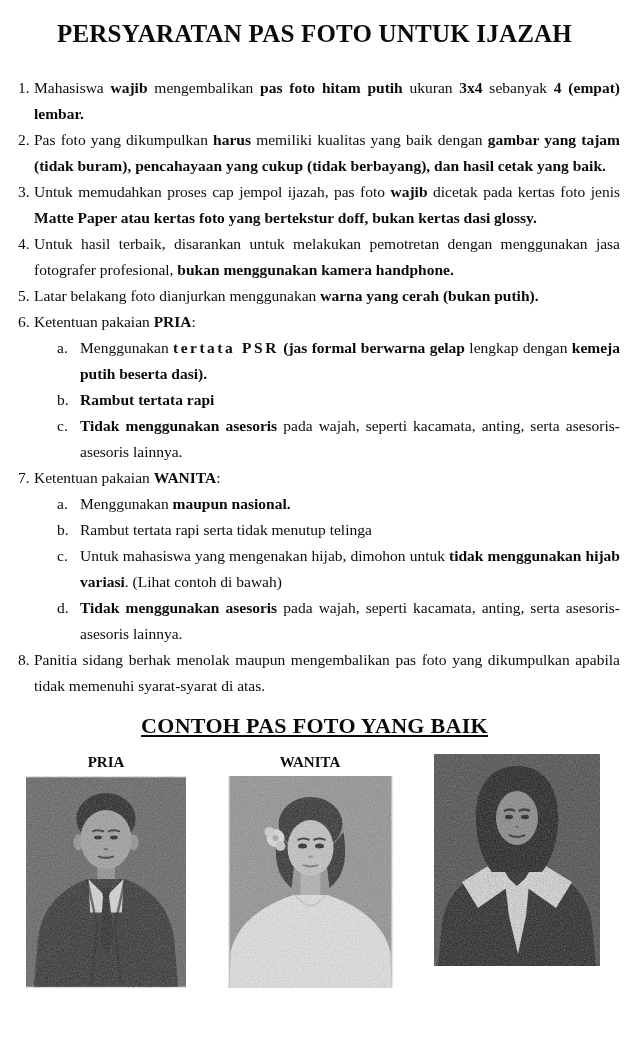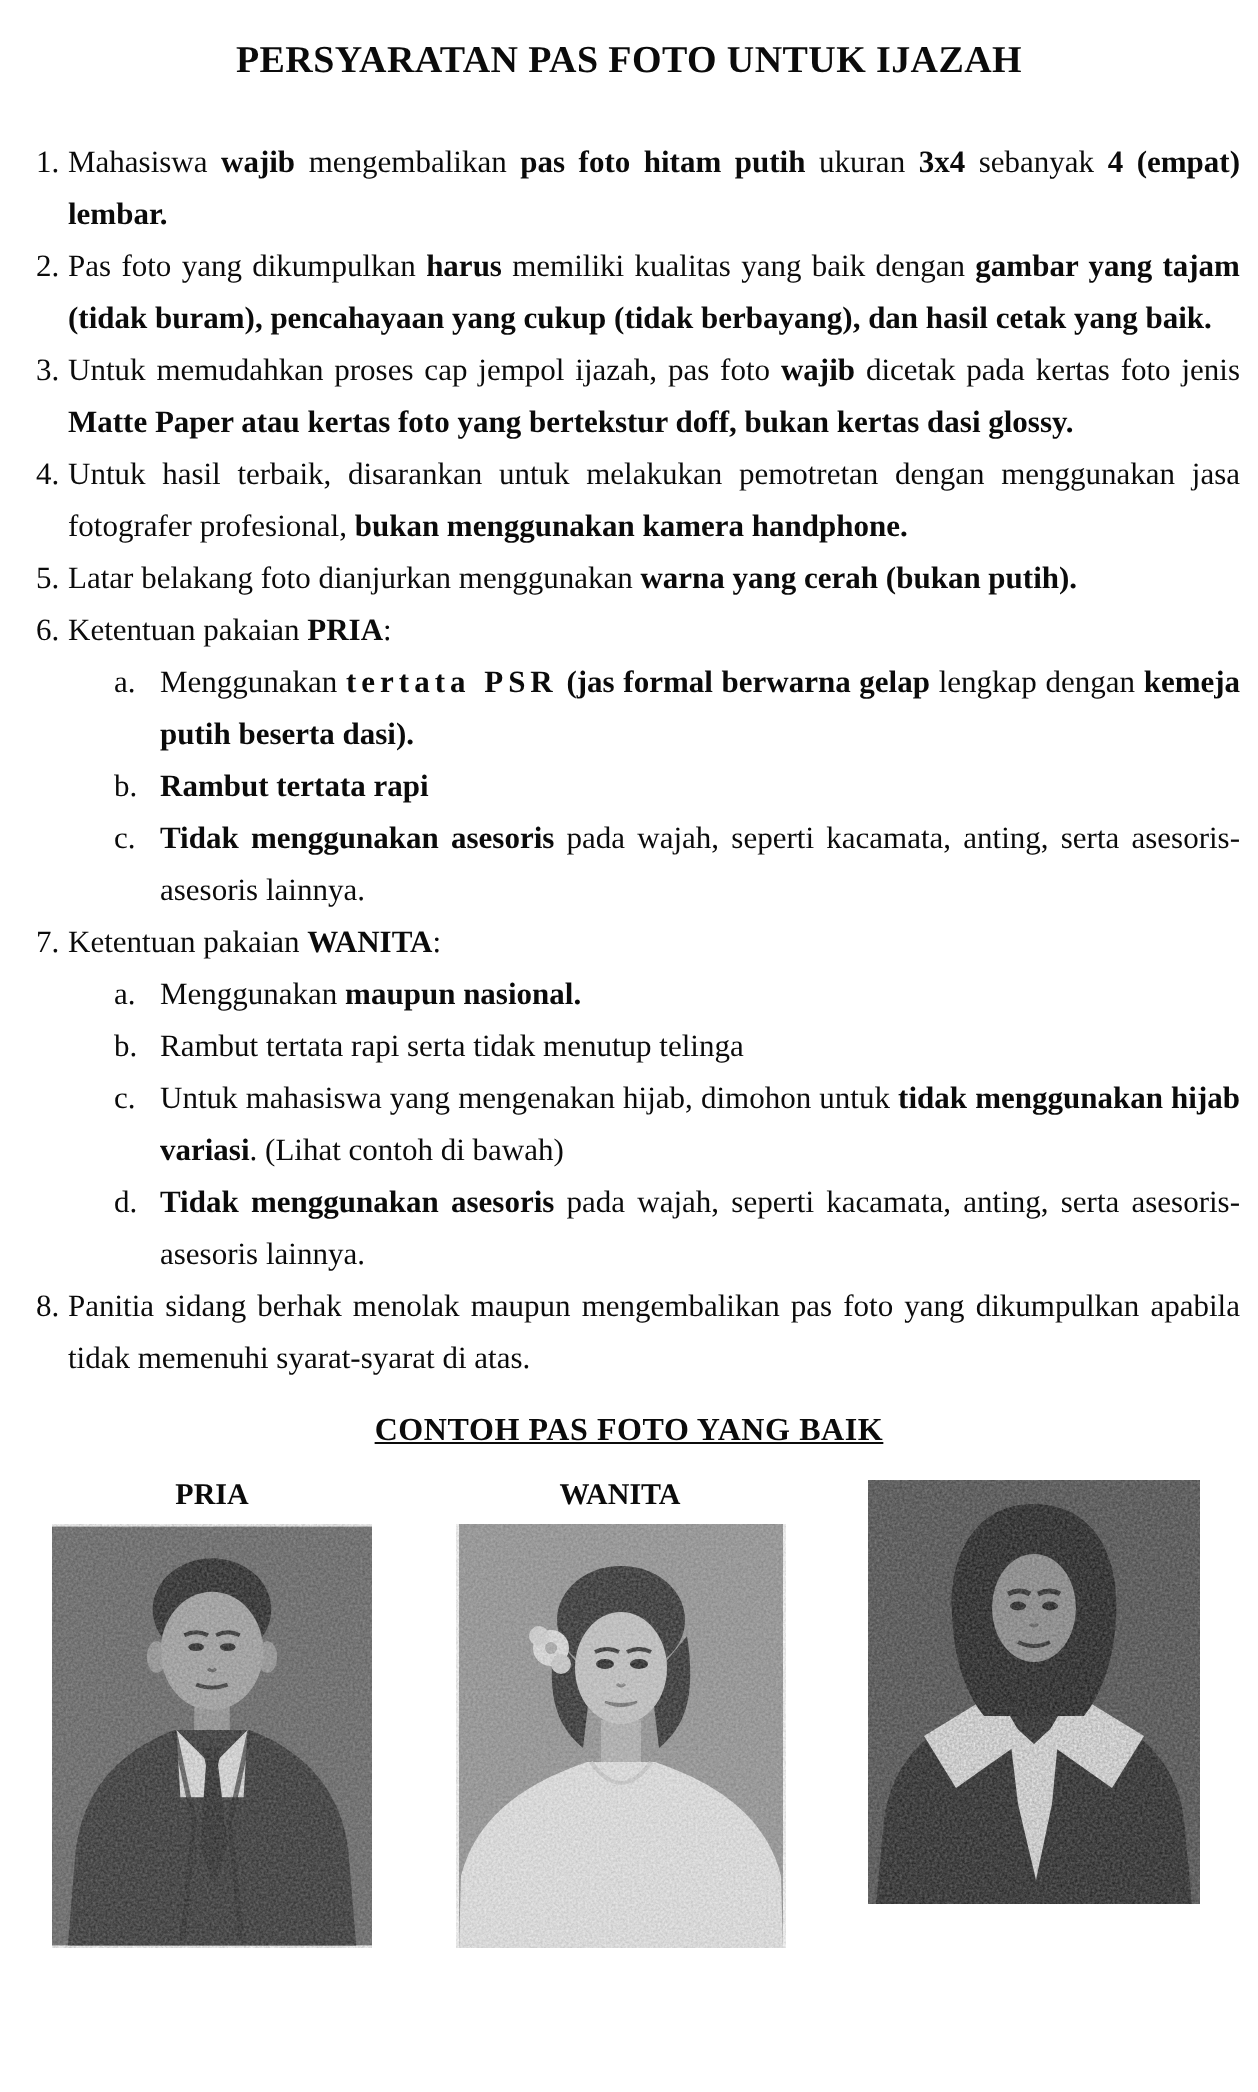--- a/index.html
+++ b/index.html
@@ -2,34 +2,34 @@
 <html><head>
 <meta charset="utf-8">
 <style>
   html,body{margin:0;padding:0;background:#fff;}
   .page{
     width:629px;height:1046px;overflow:hidden;background:#ffffff;
     font-family:"Liberation Serif","DejaVu Serif",serif;color:#0b0b0b;
     position:relative;
   }
   .title{
-    font-size:19px;font-weight:700;text-align:center;
+    font-size:25px;font-weight:700;text-align:center;
     margin:20px 0 27px 0;letter-spacing:.2px;
   }
   .list{font-size:15.5px;line-height:26px;}
   .row{display:flex;padding:0 9px 0 18px;}
   .row .num{flex:0 0 16px;}
   .row.sub{margin-left:39px;}
   .row.sub .num{flex:0 0 23px;}
   .row .txt{flex:1;text-align:justify;}
   .b{font-weight:700;}
   .i{}
   .sp{letter-spacing:2.5px;}
   .examples-heading{
-    font-size:16px;font-weight:700;text-align:center;
+    font-size:22px;font-weight:700;text-align:center;
     text-decoration:underline;margin:14px 0 15px 0;letter-spacing:.3px;
   }
   .photos{display:flex;justify-content:space-between;padding:0 29px 0 26px;margin-top:2px;}
   figure{margin:0;}
   .photo-label{font-weight:700;font-size:15px;text-align:center;margin:0 0 5px 0;white-space:nowrap;}
   .photo-svg{display:block;}
 </style>
 </head>
 <body>
 

